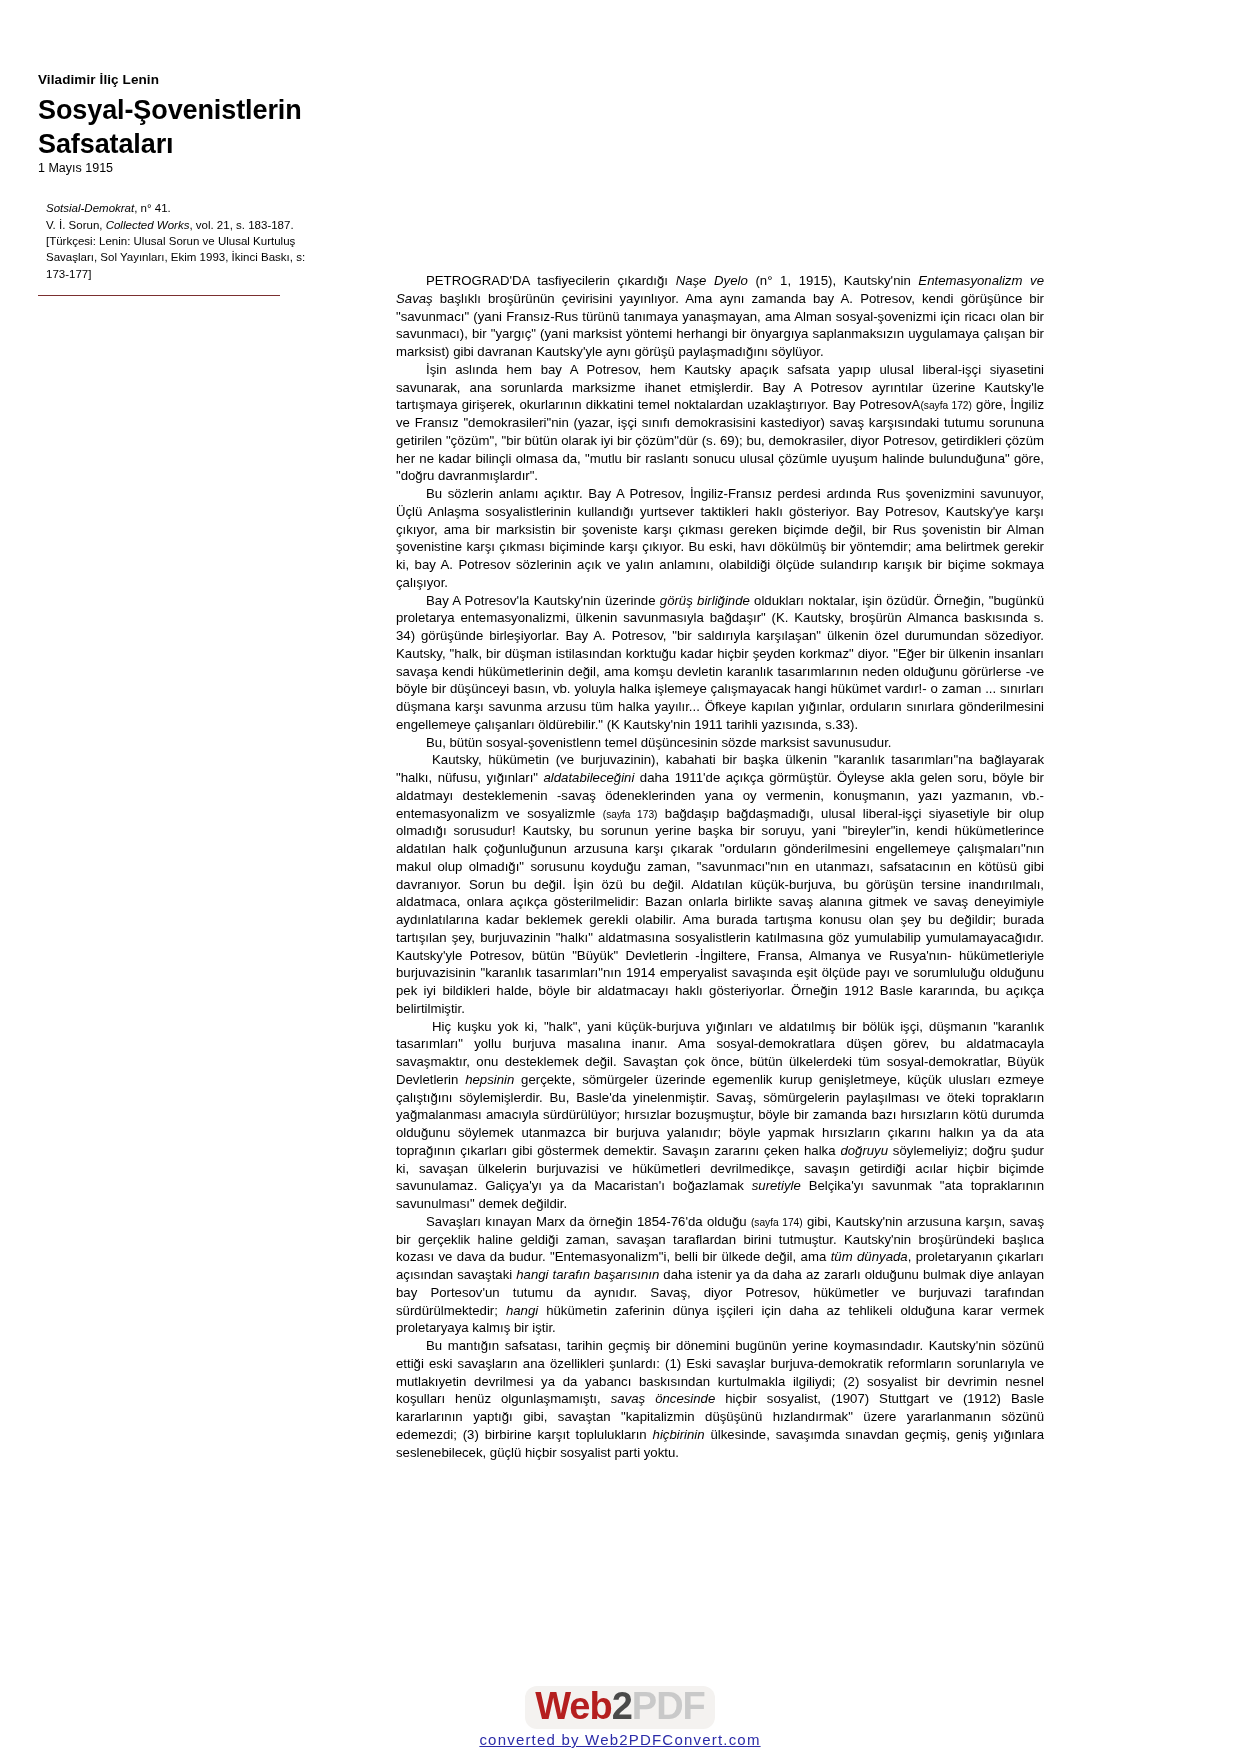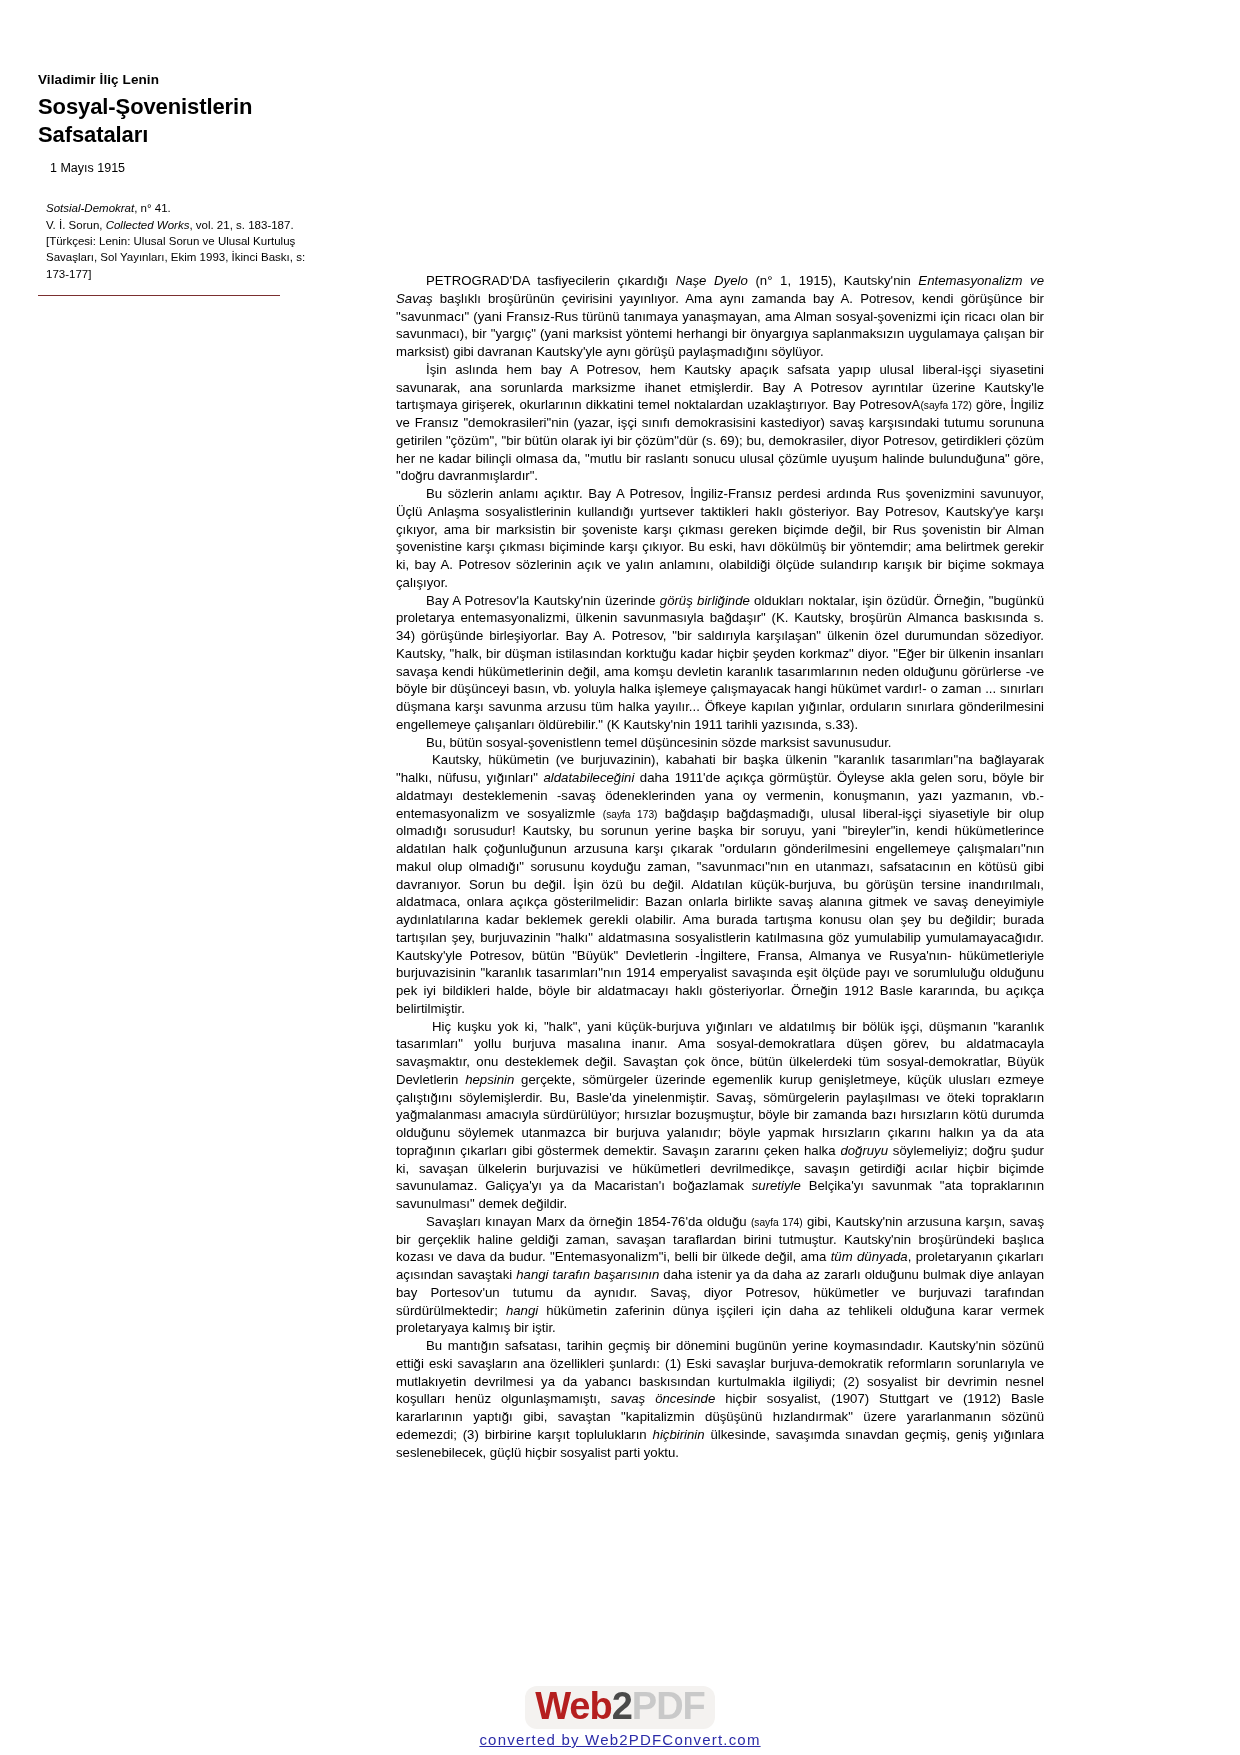--- a/index.html
+++ b/index.html
@@ -27,38 +27,38 @@
     width: 320px;
   }
   .author {
     font-size: 13.5px;
     font-weight: bold;
     letter-spacing: 0.1px;
     line-height: 1.25;
     margin: 16px 0 4px 0;
   }
   .doc-title {
-    font-size: 22px;
+    font-size: 27px;
     font-weight: bold;
     line-height: 1.28;
     margin: 0;
     letter-spacing: -0.1px;
   }
 
   
   .meta {
     position: absolute;
     left: 38px;
     top: 160px;
     width: 300px;
   }
   .meta-date {
     font-size: 12.5px;
     line-height: 1.3;
-    margin: 0 0 24px 12px;
+    margin: 0 0 24px 0;
   }
   .meta-cite {
     font-size: 11.5px;
     line-height: 1.42;
     margin: 8px;
   }
   .meta-cite .it { font-style: italic; }
   .meta-rule {
     position: absolute;
     left: 38px;

